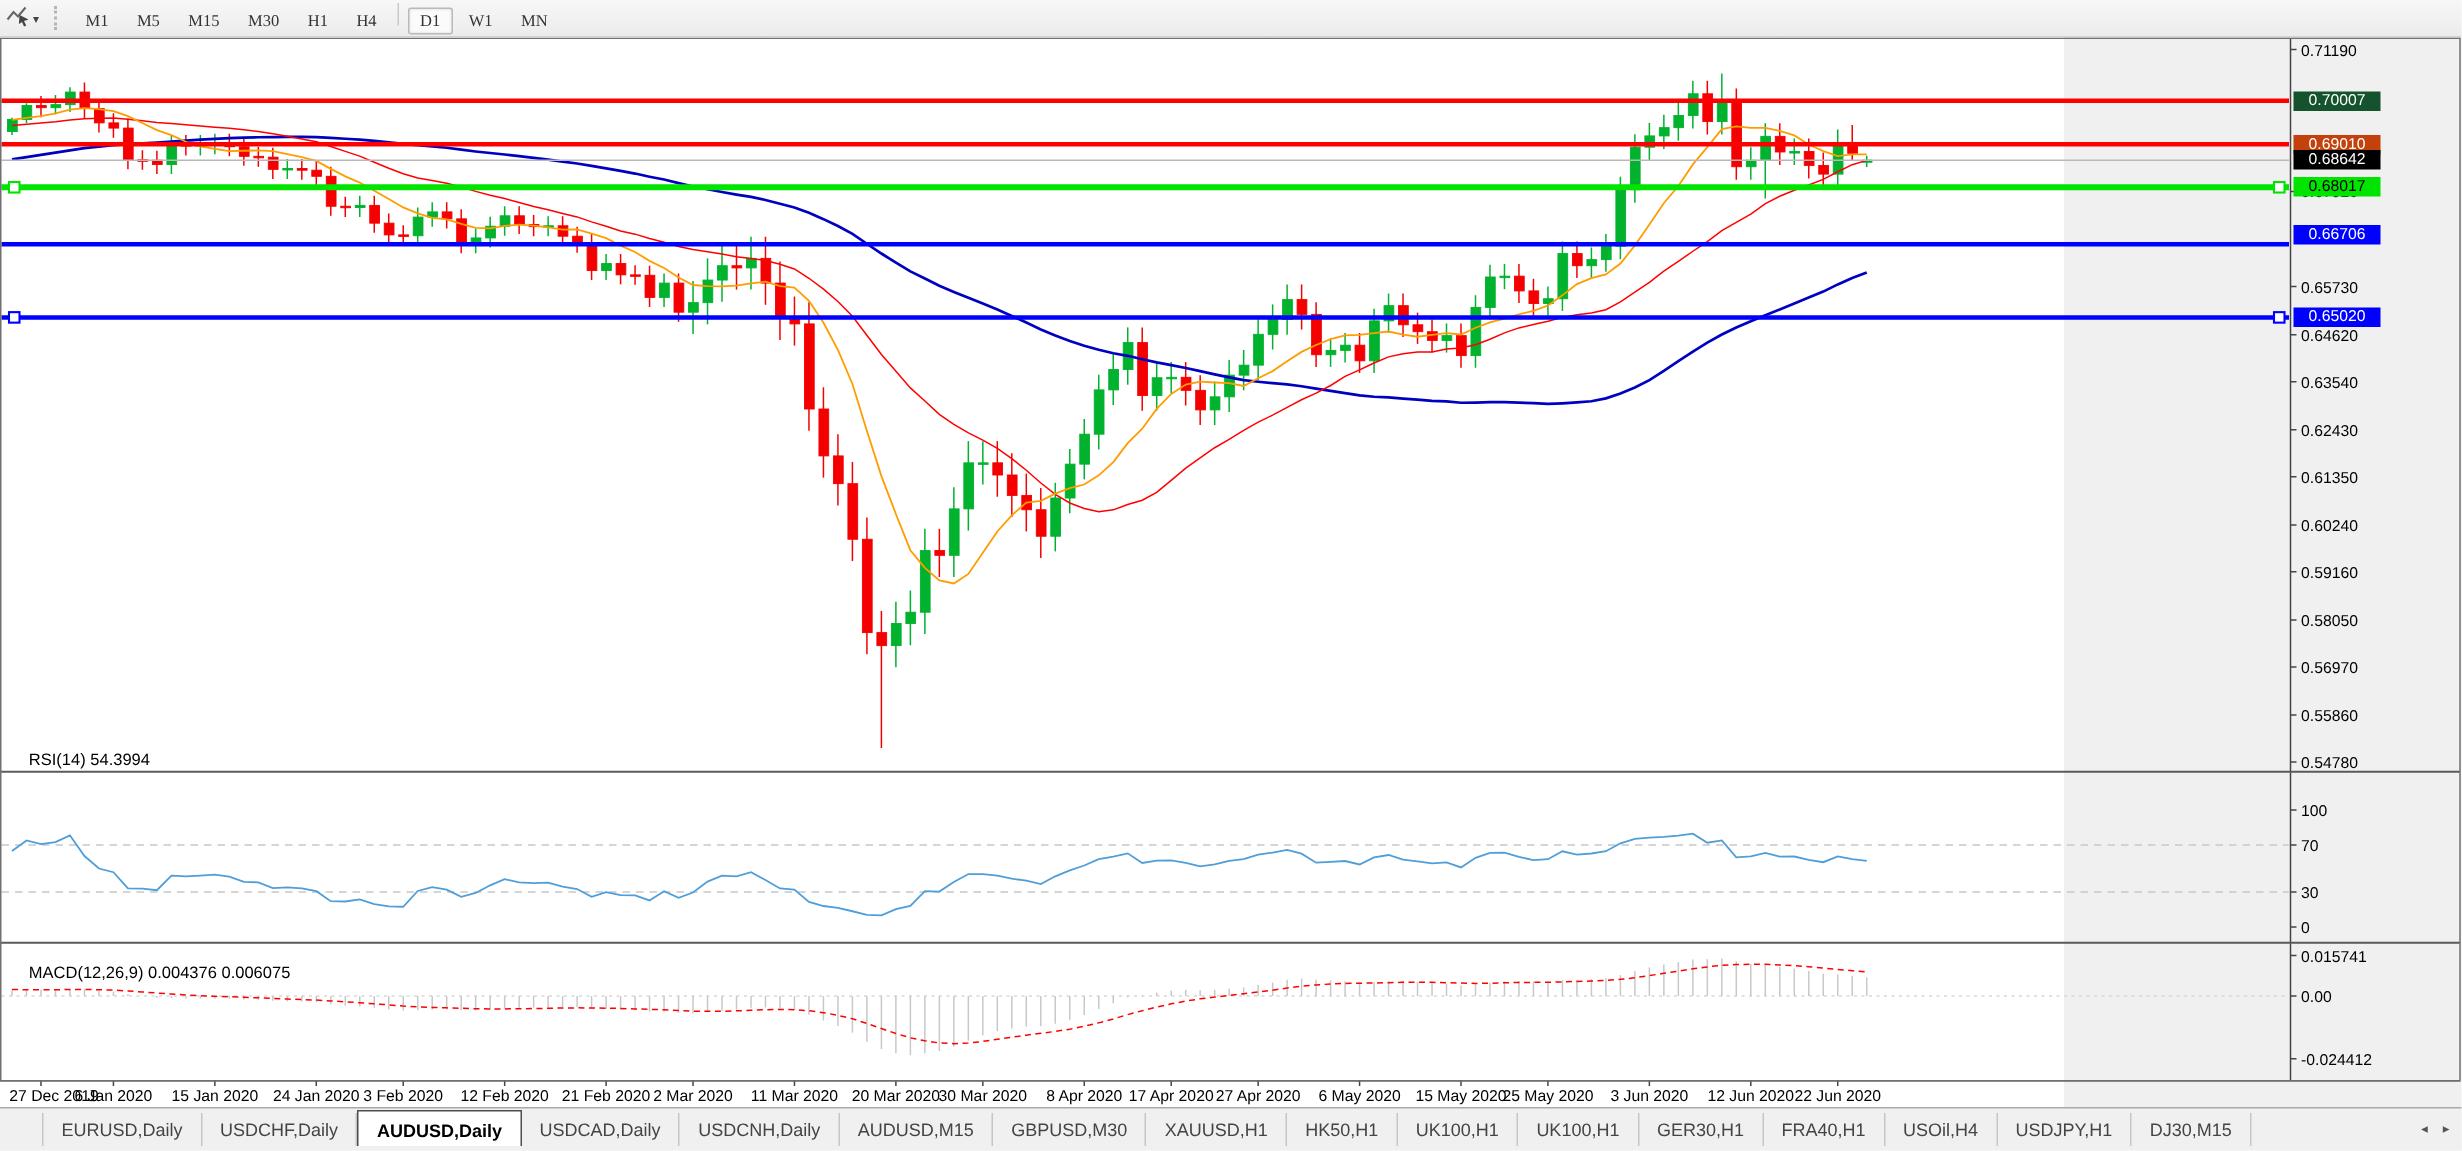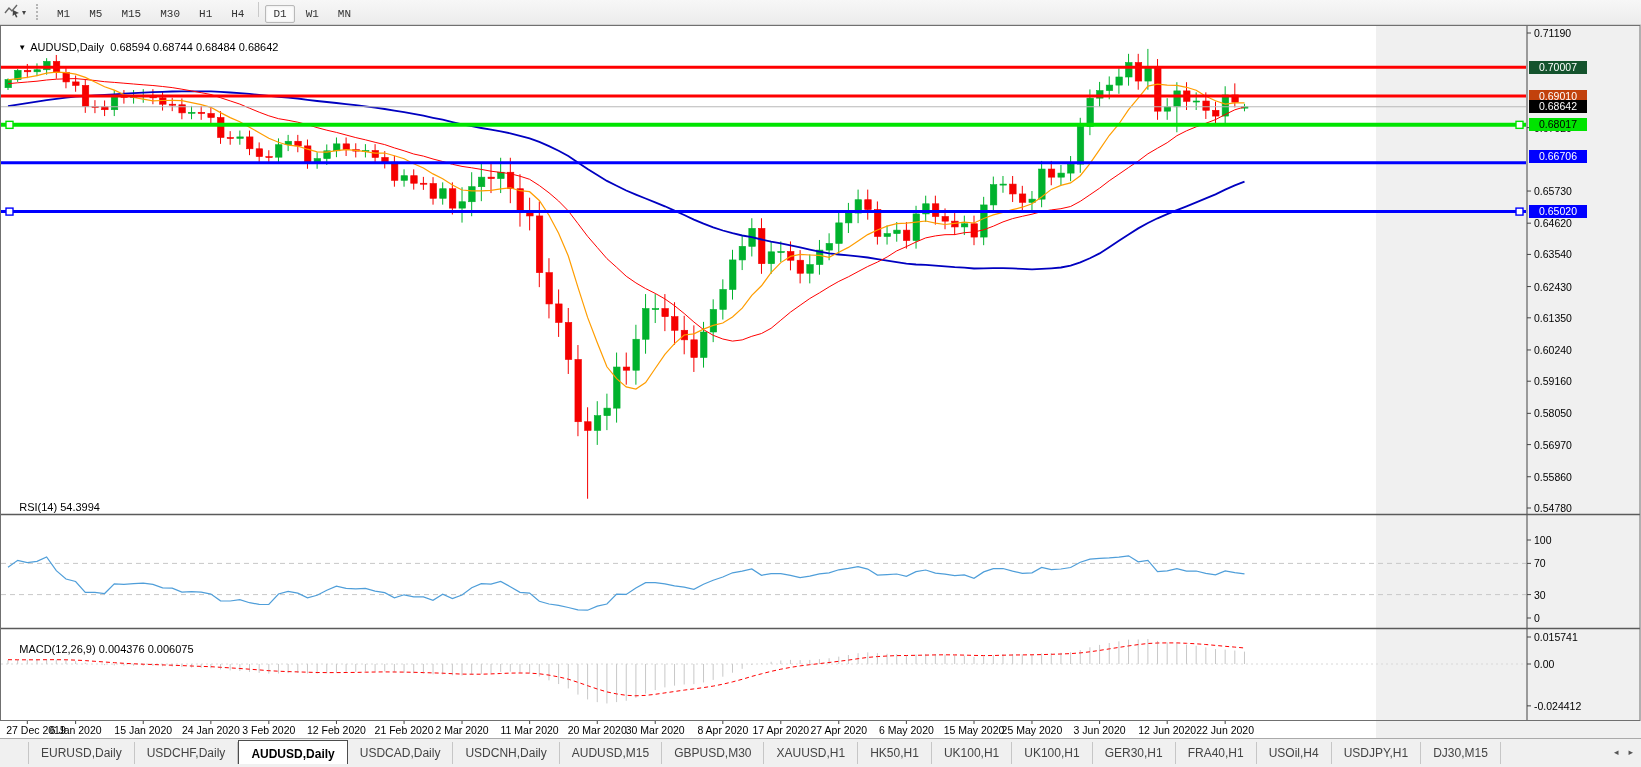--- a/index.html
+++ b/index.html
@@ -15,21 +15,21 @@
     background:linear-gradient(#f7f7f7,#ececec);
     border-bottom:1px solid #d2d2d2;
     display:flex;align-items:center;
   }
   #tool-cluster{display:flex;align-items:center;padding:0 4px;}
   .caret-small{font-size:8px;color:#444;margin-left:2px;}
   .grip{width:3px;height:16px;border-left:2px dotted #b5b5b5;margin:0 8px 0 6px;}
   .tfbtn{
     font-size:11px;color:#333;padding:2px 7px;margin-right:3px;
     border:1px solid transparent;border-radius:2px;background:transparent;
-    font-family:Liberation Mono, monospace;cursor:default;
+    font-family:Liberation Serif, serif;cursor:default;
   }
   .tfbtn.active{
     background:#fbfbfb;border:1px solid #b9b9b9;
     box-shadow:inset 0 0 2px #d8d8d8;
   }
   .tbsep{width:1px;height:15px;background:#c9c9c9;margin:0 6px 0 3px;display:inline-block;}
   
   #chart-window{position:absolute;top:25px;left:0;width:1376px;height:713px;background:#ffffff;}
   #chart-svg{position:absolute;top:0;left:0;}
   .overlay-label{
@@ -566,23 +566,20 @@
       <text x="1031.96" y="709" text-anchor="middle" font-size="10.5" fill="#000" font-family="Liberation Sans, sans-serif">25 May 2020</text>
       <line x1="1099.58" y1="695" x2="1099.58" y2="699" stroke="#444"></line>
       <text x="1099.58" y="709" text-anchor="middle" font-size="10.5" fill="#000" font-family="Liberation Sans, sans-serif">3 Jun 2020</text>
       <line x1="1167.2" y1="695" x2="1167.2" y2="699" stroke="#444"></line>
       <text x="1167.2" y="709" text-anchor="middle" font-size="10.5" fill="#000" font-family="Liberation Sans, sans-serif">12 Jun 2020</text>
       <line x1="1225.16" y1="695" x2="1225.16" y2="699" stroke="#444"></line>
       <text x="1225.16" y="709" text-anchor="middle" font-size="10.5" fill="#000" font-family="Liberation Sans, sans-serif">22 Jun 2020</text>
       <rect x="0.5" y="0.5" width="1639.5" height="695" fill="none" stroke="#707070" stroke-width="1"></rect>
     </svg>
 
-  <div id="chart-title" class="overlay-label">
-    <span class="tri">▼</span><span>AUDUSD,Daily</span><span>&nbsp;&nbsp;</span><span>0.68594 0.68744 0.68484 0.68642</span>
-  </div>
 
   <div id="rsi-label" class="overlay-label">
     <span>RSI(14)</span><span>&nbsp;</span><span>54.3994</span>
   </div>
 
   <div id="macd-label" class="overlay-label">
     <span>MACD(12,26,9)</span><span>&nbsp;</span><span>0.004376 0.006075</span>
   </div>
 
   <div id="badges">

